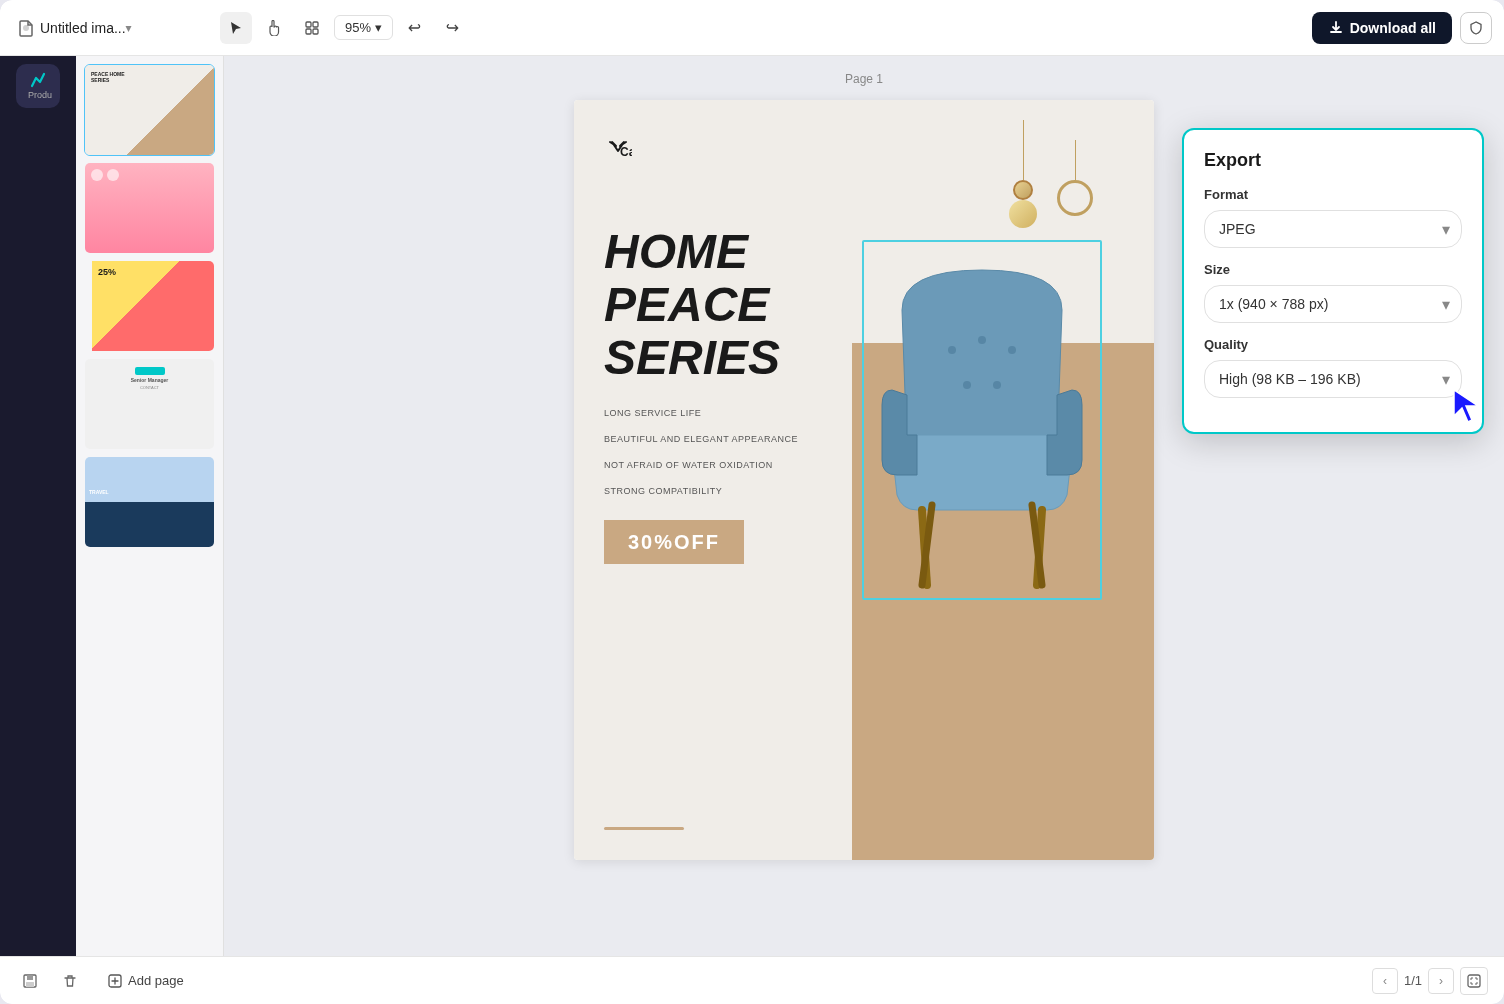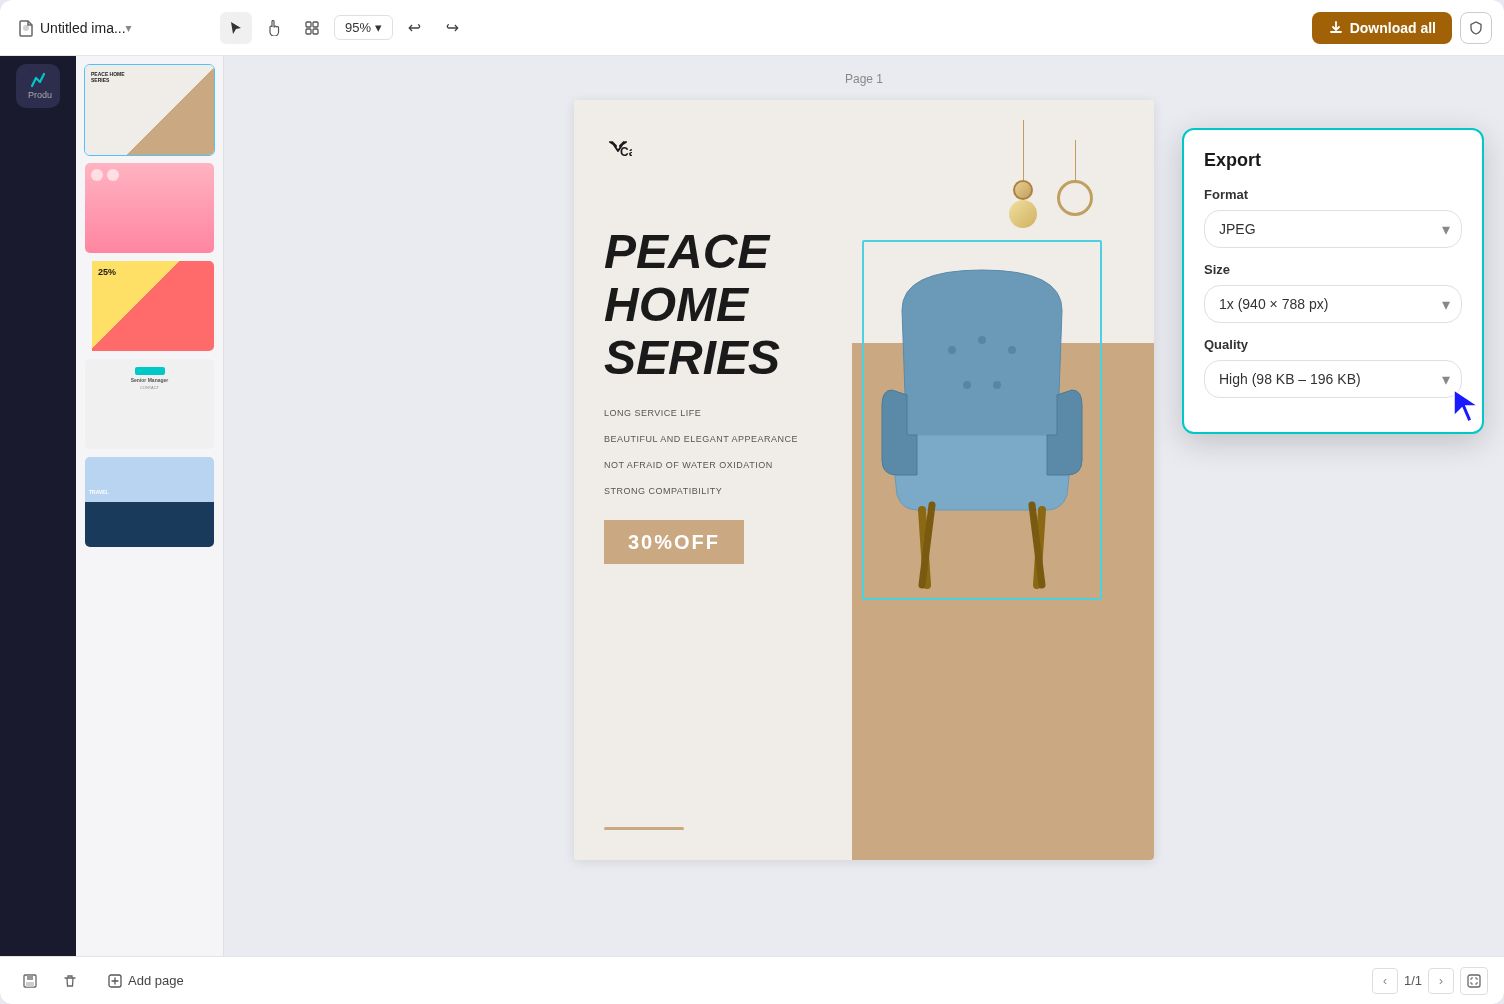--- a/index.html
+++ b/index.html
@@ -103,21 +103,21 @@
 
     .top-bar-right {
       display: flex;
       align-items: center;
       gap: 8px;
       min-width: 200px;
       justify-content: flex-end;
     }
 
     .download-all-btn {
-      background: #a16207;
+      background: #0f172a;
       color: white;
       border: none;
       border-radius: 8px;
       padding: 8px 16px;
       font-size: 14px;
       font-weight: 600;
       cursor: pointer;
       display: flex;
       align-items: center;
       gap: 6px;
@@ -616,22 +616,22 @@
           <div class="canvas-left">
 
             <div class="capcut-logo">
               <svg width="28" height="22" viewBox="0 0 28 22" fill="none">
                 <path d="M14 11L8 2l4 4L6 2M14 11l6-9-4 4 6-4" stroke="#1a1a1a" stroke-width="2" stroke-linecap="round" stroke-linejoin="round"></path>
                 <text x="16" y="16" font-size="12" font-weight="700" fill="#1a1a1a" font-family="sans-serif">CapCut</text>
               </svg>
             </div>
 
             <div class="peace-title">
+              <div>HOME</div>
               <div>PEACE</div>
-              <div>HOME</div>
               <div>SERIES</div>
             </div>
 
             <div class="features-list">
               <div class="feature-item">LONG SERVICE LIFE</div>
               <div class="feature-item">BEAUTIFUL AND ELEGANT APPEARANCE</div>
               <div class="feature-item">NOT AFRAID OF WATER OXIDATION</div>
               <div class="feature-item">STRONG COMPATIBILITY</div>
             </div>
 

